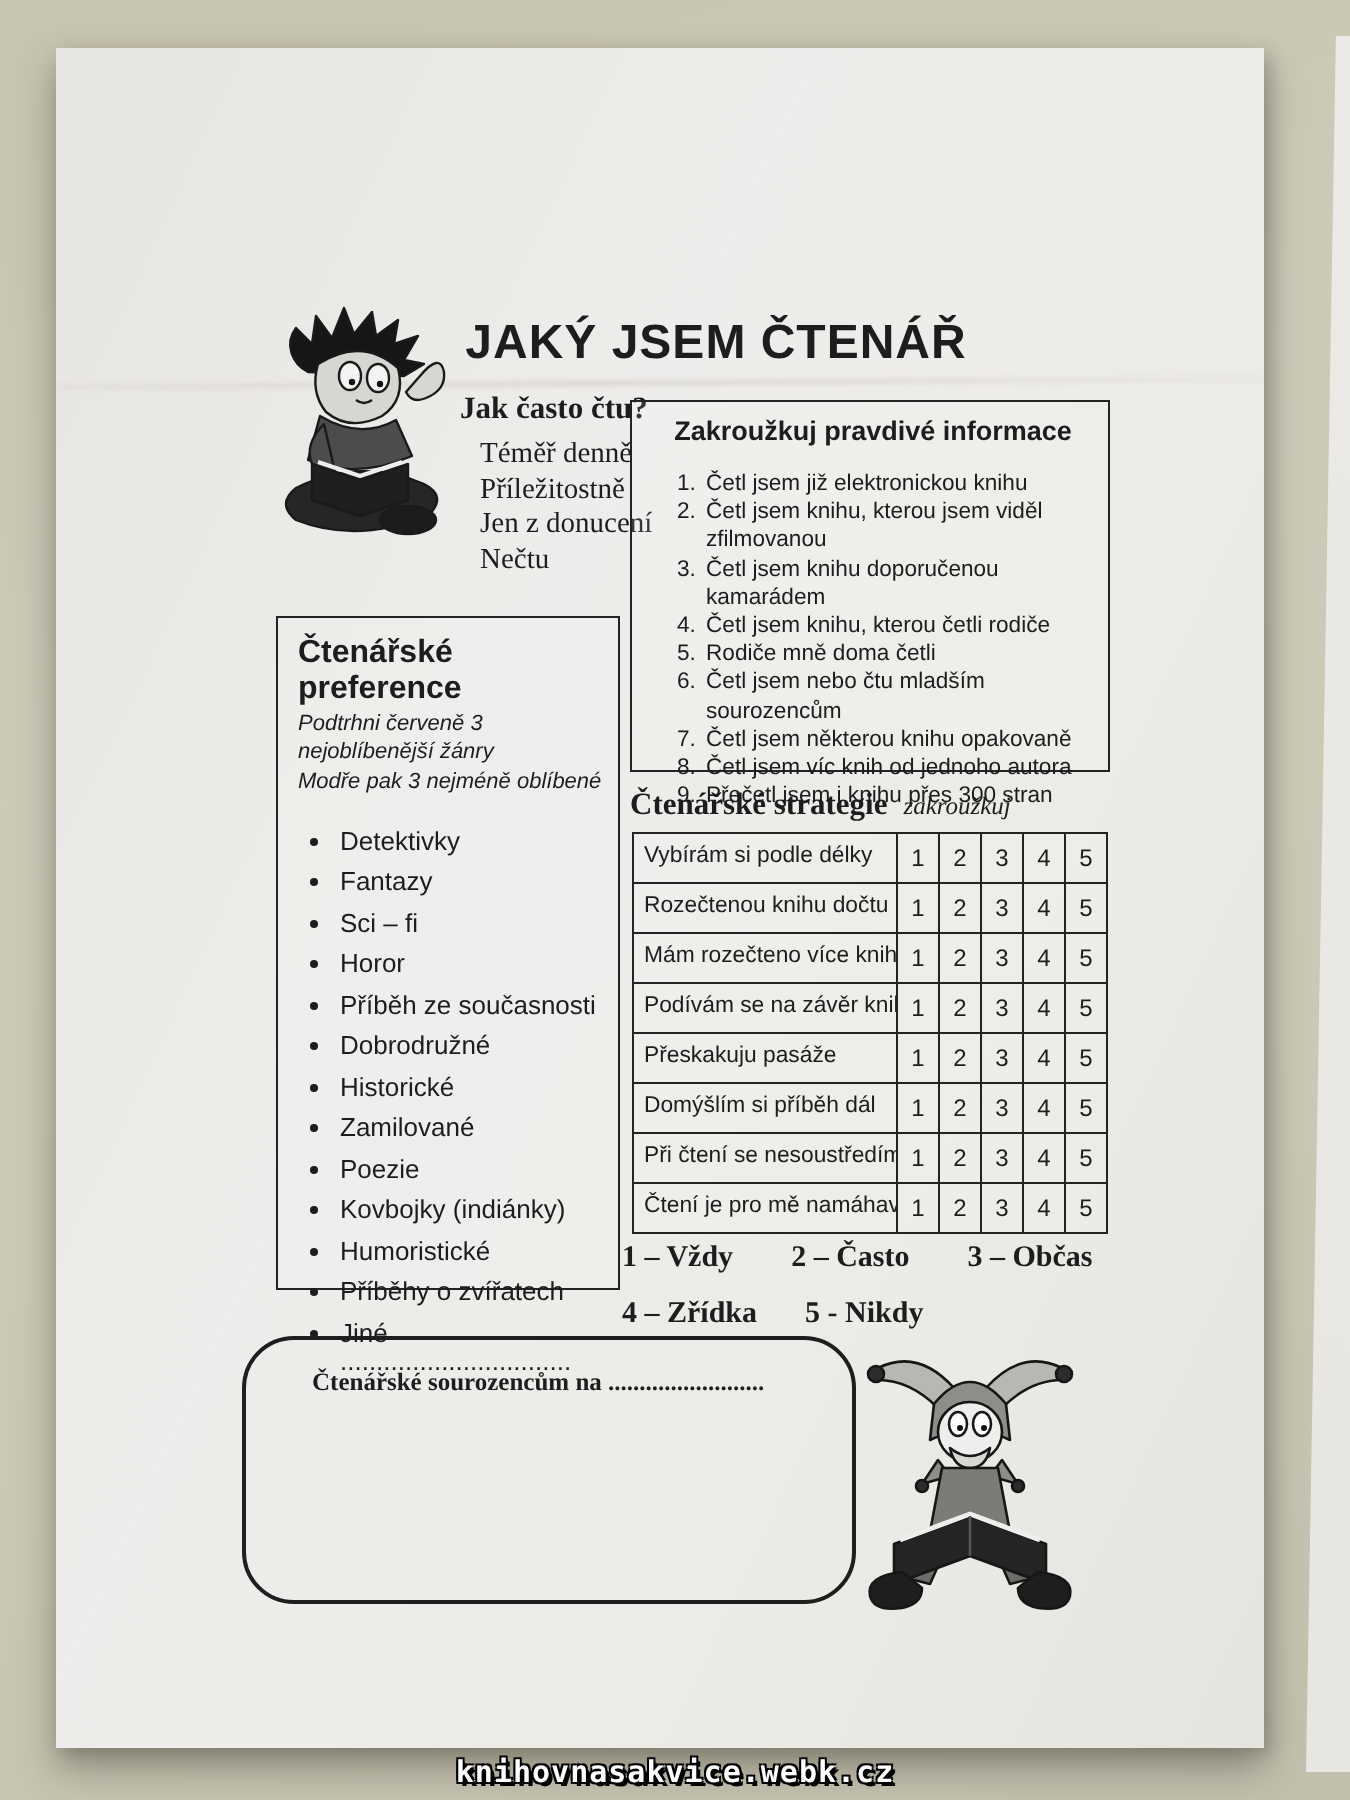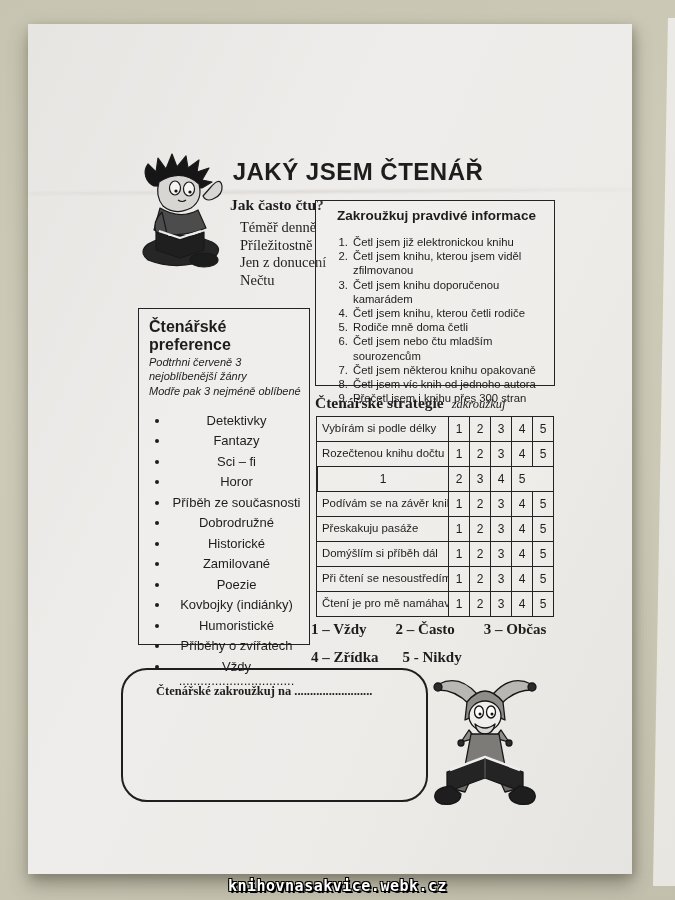--- a/index.html
+++ b/index.html
@@ -51,21 +51,21 @@
   .info-list { margin:0; padding:0 0 0 26px; font-size:11.3px; line-height:14.2px; }
   .info-list li { padding-left:2px; }
   
   .pref-box {
     position:absolute; left:110px; top:284px; width:172px; height:337px;
     border:1.4px solid #232323; box-sizing:border-box; padding:9px 6px 0 10px;
     background:rgba(255,255,255,.10);
   }
   .pref-heading { font-weight:bold; font-size:16px; }
   .pref-instr { font-style:italic; font-size:11px; line-height:13.5px; margin-top:2px; font-weight:500; }
-  .genre-list { margin:15px 0 16px 0; padding:0 0 0 21px; font-size:13px; line-height:14px;text-align:center; }
+  .genre-list { margin:15px 0 16px 0; padding:0 0 0 21px; font-size:13px; line-height:14px; }
   .genre-list li { margin-bottom:6.5px; }
   
   .strat-heading { position:absolute; left:287px; top:370px; font-family:"Liberation Serif",serif;text-align:center; }
   .strat-title { font-weight:bold; font-size:15.5px; }
   .strat-note { font-style:italic; font-size:12.5px; margin-left:4px; }
   .strat-table {
     position:absolute; left:288px; top:392px; width:238px;
     border:1.5px solid #232323; box-sizing:border-box;
     background:rgba(255,255,255,.10);
   }
@@ -169,21 +169,21 @@
           <li class="genre-item">Sci – fi</li>
           <li class="genre-item">Horor</li>
           <li class="genre-item">Příběh ze současnosti</li>
           <li class="genre-item">Dobrodružné</li>
           <li class="genre-item">Historické</li>
           <li class="genre-item">Zamilované</li>
           <li class="genre-item">Poezie</li>
           <li class="genre-item">Kovbojky (indiánky)</li>
           <li class="genre-item">Humoristické</li>
           <li class="genre-item">Příběhy o zvířatech</li>
-          <li class="genre-item">Vždy ................................</li>
+          <li class="genre-item">Jiné ................................</li>
         </ul>
     </div>
 
     <div class="strat-heading">
       <span class="strat-title">Čtenářské strategie</span>
       <span class="strat-note">zakroužkuj</span>
     </div>
 
     <div class="strat-table">
 
@@ -199,20 +199,21 @@
         <div class="t-row">
           <div class="t-label">Rozečtenou knihu dočtu</div>
           <div class="t-cell">1</div>
           <div class="t-cell">2</div>
           <div class="t-cell">3</div>
           <div class="t-cell">4</div>
           <div class="t-cell">5</div>
         </div>
 
         <div class="t-row">
+          <div class="t-label">Mám rozečteno více knih</div>
           <div class="t-cell">1</div>
           <div class="t-cell">2</div>
           <div class="t-cell">3</div>
           <div class="t-cell">4</div>
           <div class="t-cell">5</div>
         </div>
 
         <div class="t-row">
           <div class="t-label">Podívám se na závěr knihy</div>
           <div class="t-cell">1</div>
@@ -263,21 +264,21 @@
       <span>1 – Vždy</span>
       <span>2 – Často</span>
       <span>3 – Občas</span>
     </div>
     <div class="legend-row legend2">
       <span>4 – Zřídka</span>
       <span>5 - Nikdy</span>
     </div>
 
     <div class="resolution-box">
-      <div class="resolution-label">Čtenářské zakroužkuj na .........................</div>
+      <div class="resolution-label">Čtenářské sourozencům na .........................</div>
     </div>
 
     <svg class="jester" viewBox="0 0 120 146">
       <g stroke="#161616" stroke-width="1.3" stroke-linejoin="round">
         <path d="M52,26 Q34,6 14,16 Q10,18 14,22 Q30,22 44,36 Z" fill="#b9b7b3"></path>
         <path d="M68,26 Q86,6 106,16 Q110,18 106,22 Q90,22 76,36 Z" fill="#b9b7b3"></path>
         <circle cx="13" cy="19" r="4" fill="#2c2c2c"></circle>
         <circle cx="107" cy="19" r="4" fill="#2c2c2c"></circle>
         <path d="M42,34 Q60,12 78,34 L80,52 Q60,42 40,52 Z" fill="#8f8d89"></path>
         <ellipse cx="60" cy="48" rx="16" ry="15" fill="#efeeec"></ellipse>

